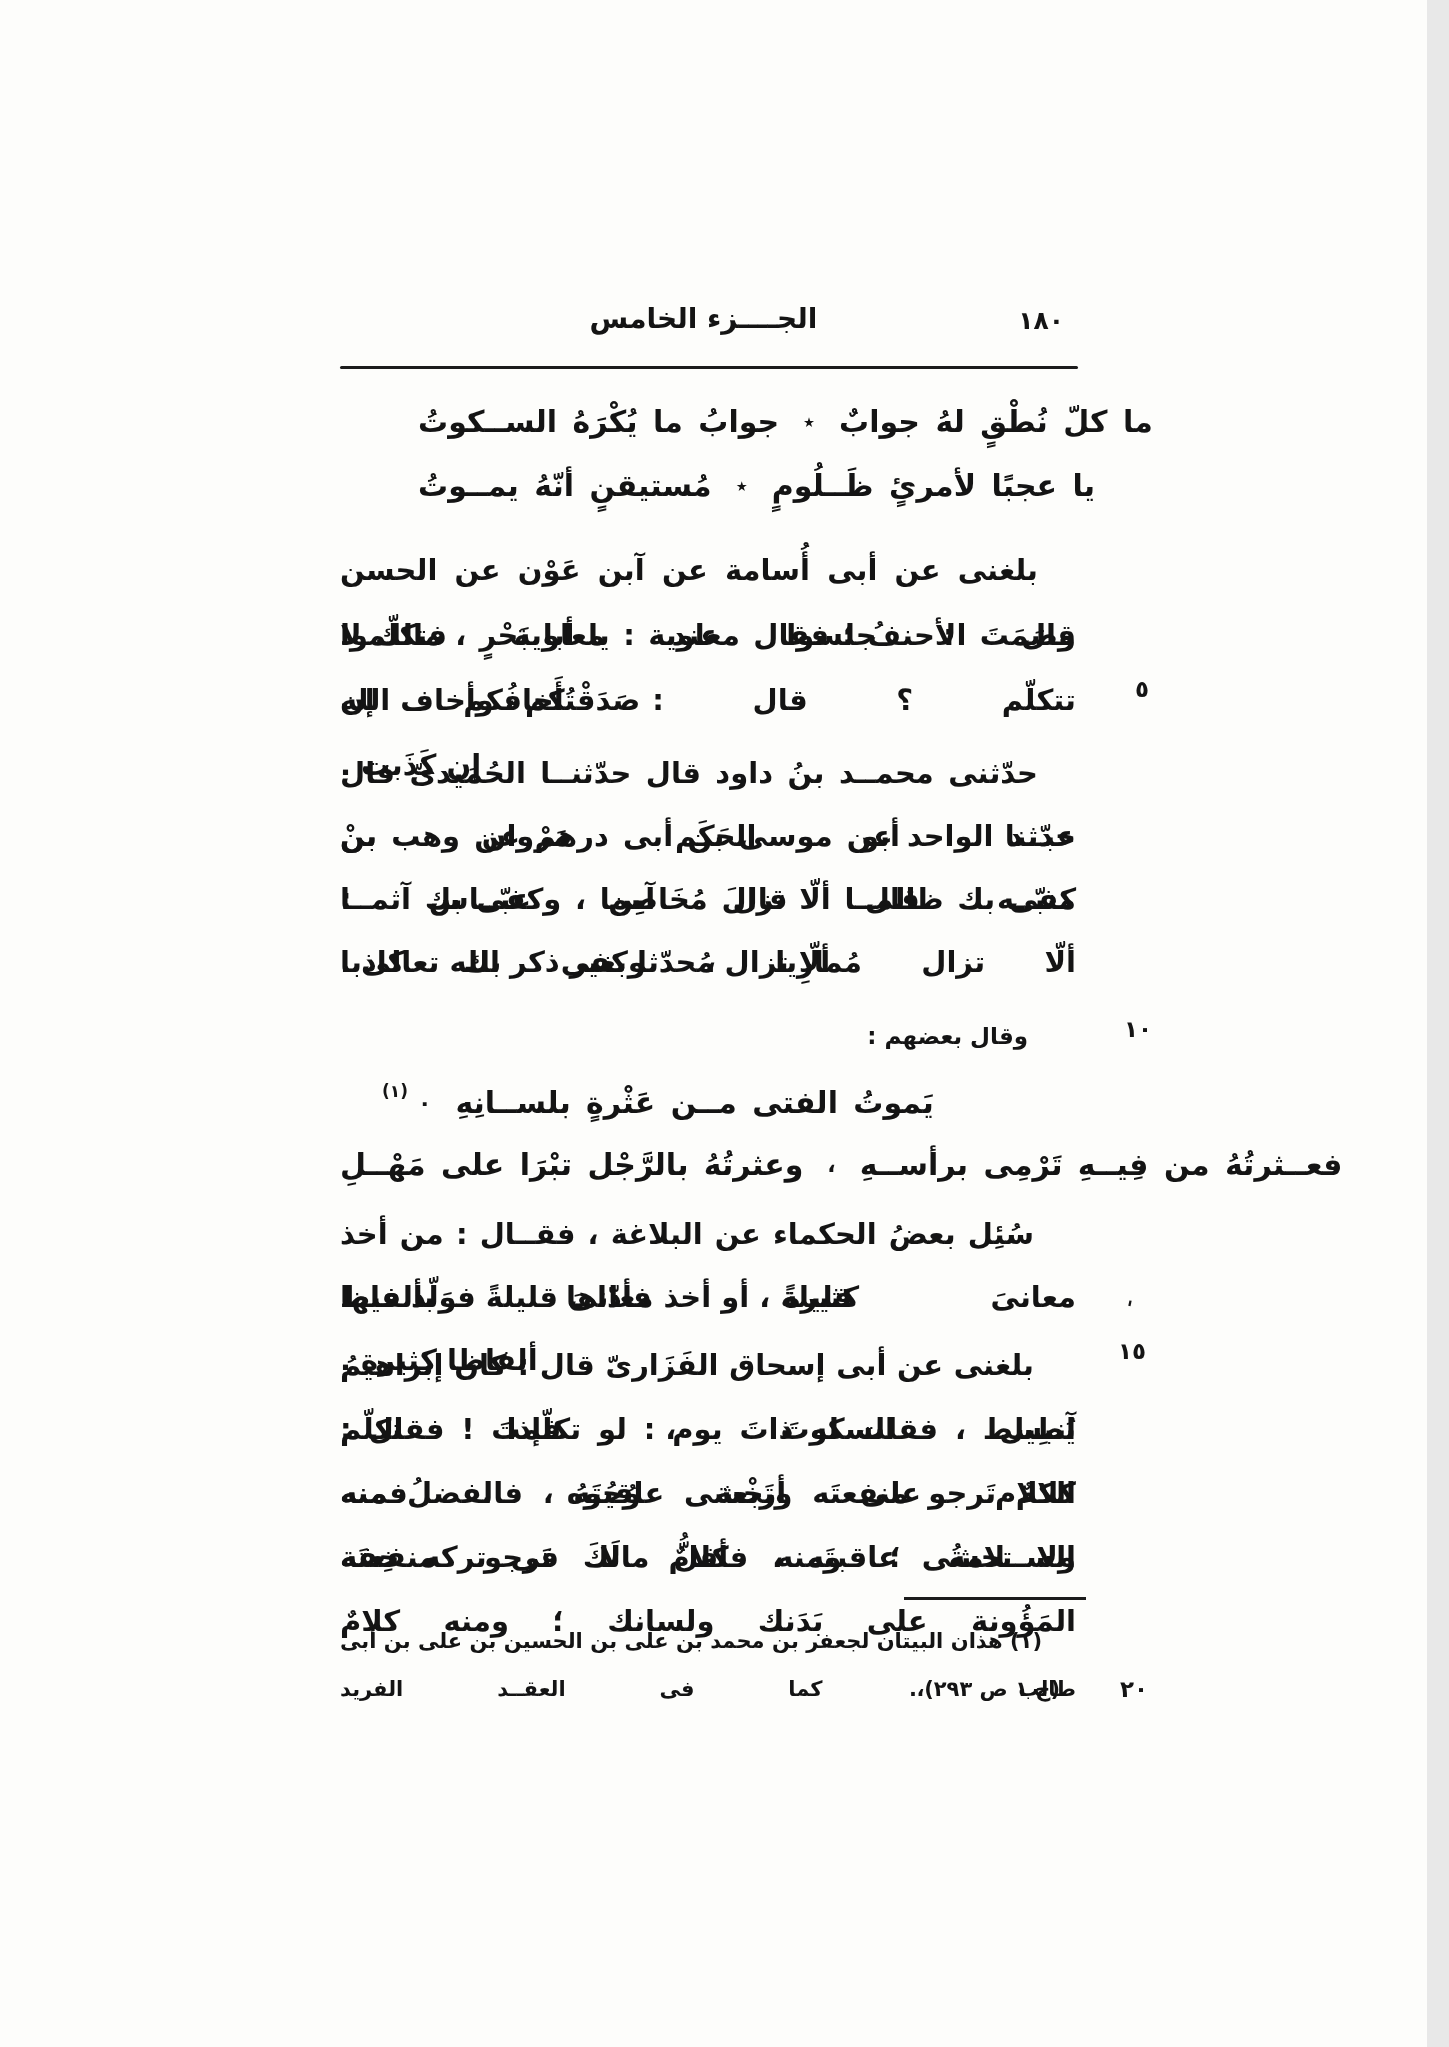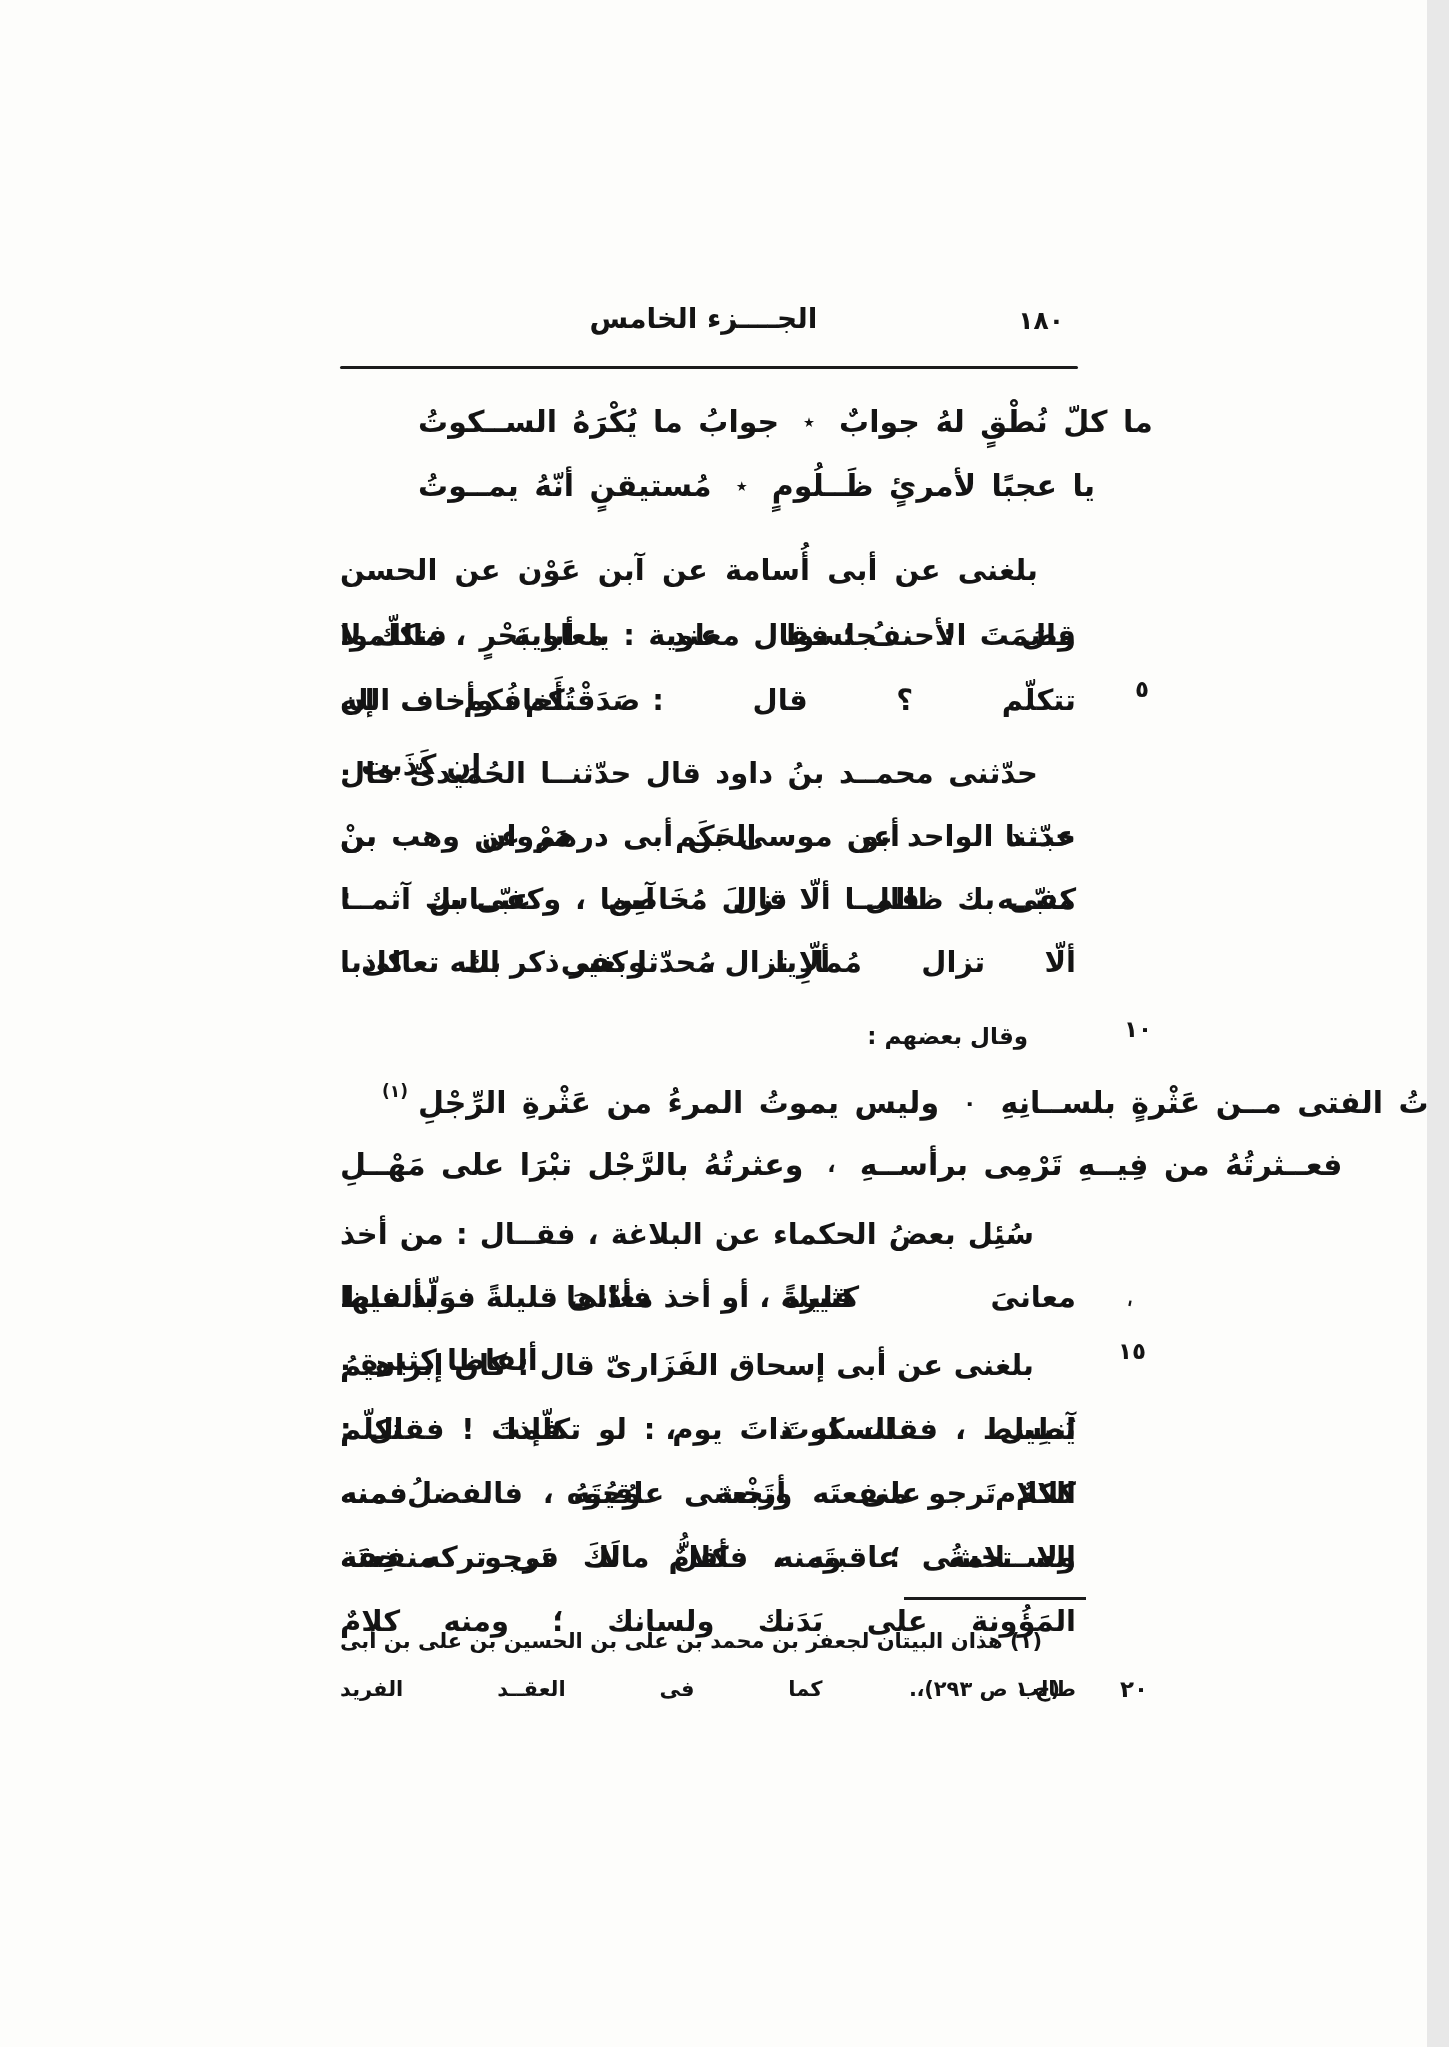--- a/index.html
+++ b/index.html
@@ -129,21 +129,20 @@
     </div>
 
     <div class="intro">
       <span style="margin-left:48px;float:right;margin-right:48px">وقال بعضهم :</span>
     </div>
 
     <div class="poem poem2">
       <div class="pline" style="margin-left:42px">
         <span>يَموتُ الفتى مــن عَثْرةٍ بلســانِهِ</span>
         <span class="sep">٠</span>
-        <span>وليس يموتُ المرءُ من عَثْرةِ الرِّجْلِ</span>
         <span class="note-sup">(١)</span>
       </div>
       <div class="pline" style="margin-left:0px">
         <span>فعــثرتُهُ من فِيــهِ تَرْمِى برأســهِ</span>
         <span class="sep">،</span>
         <span>وعثرتُهُ بالرَّجْل تبْرَا على مَهْــلِ</span>
       </div>
     </div>
 
     <div class="para p3">

